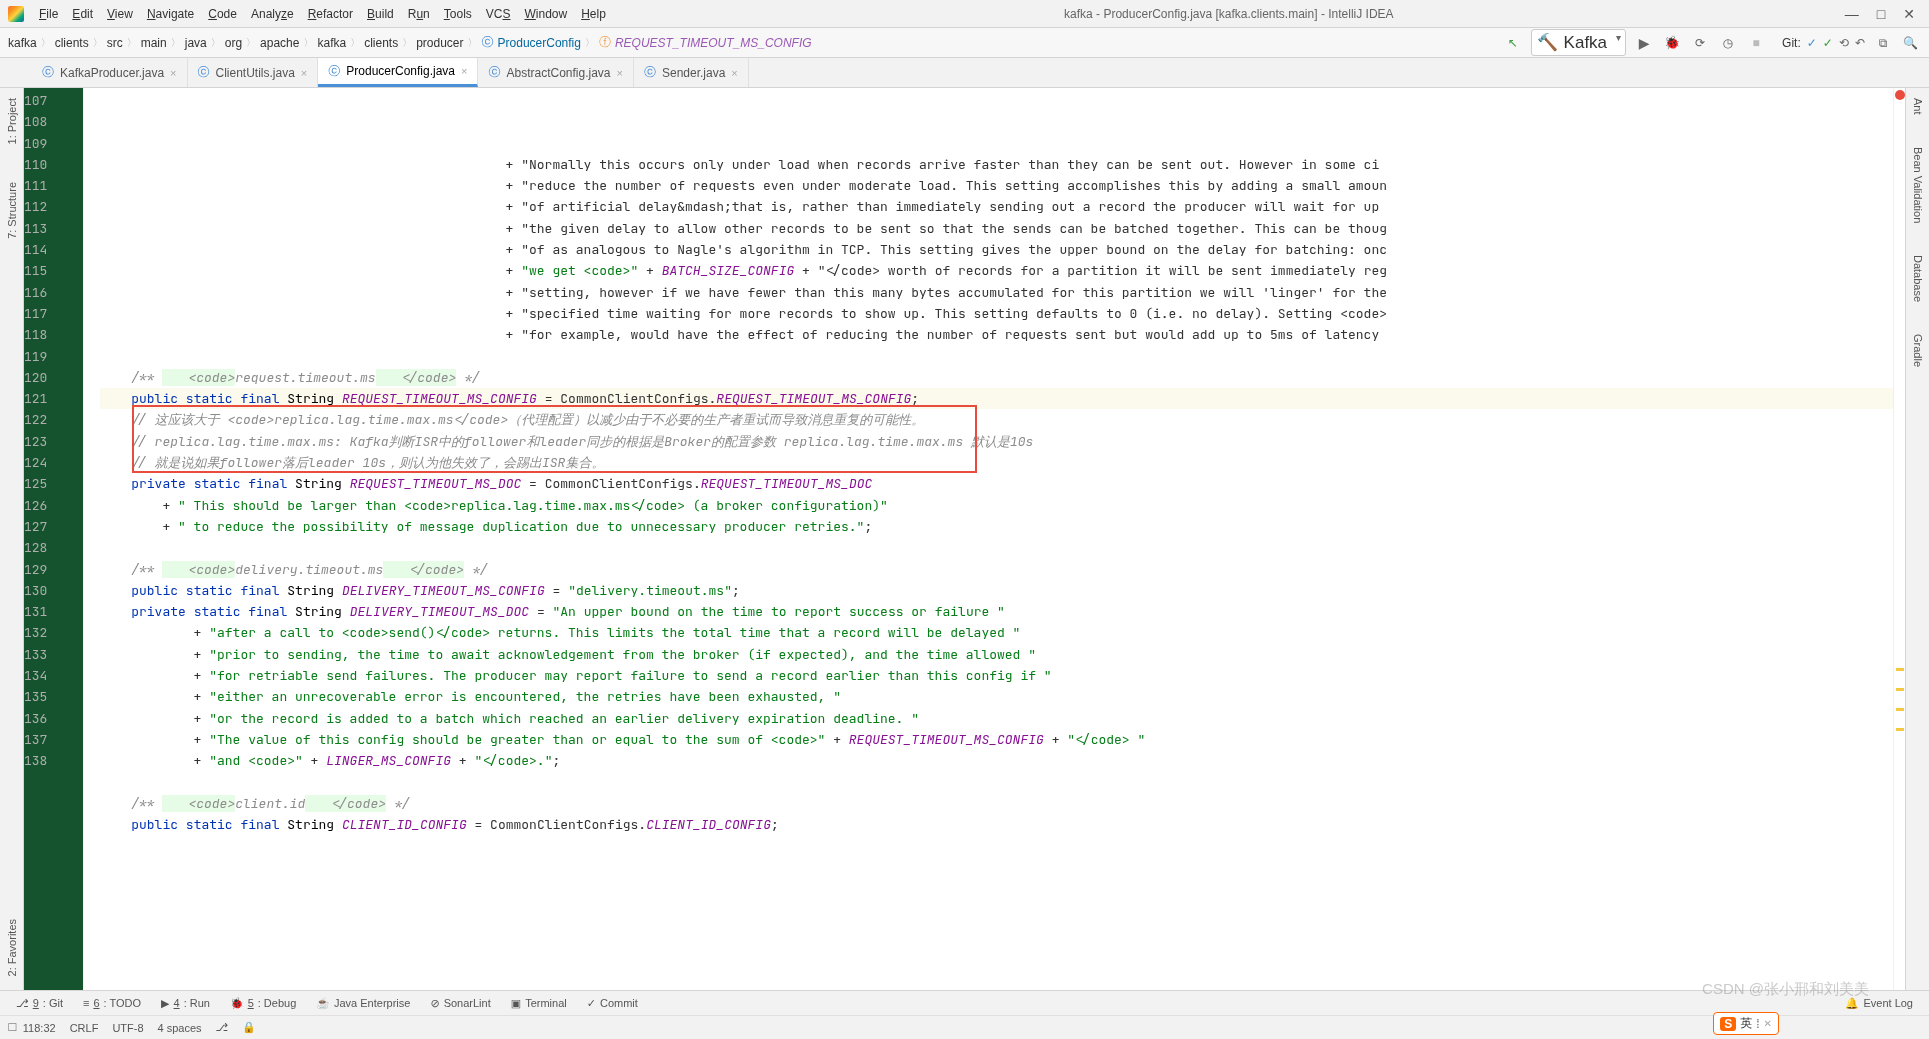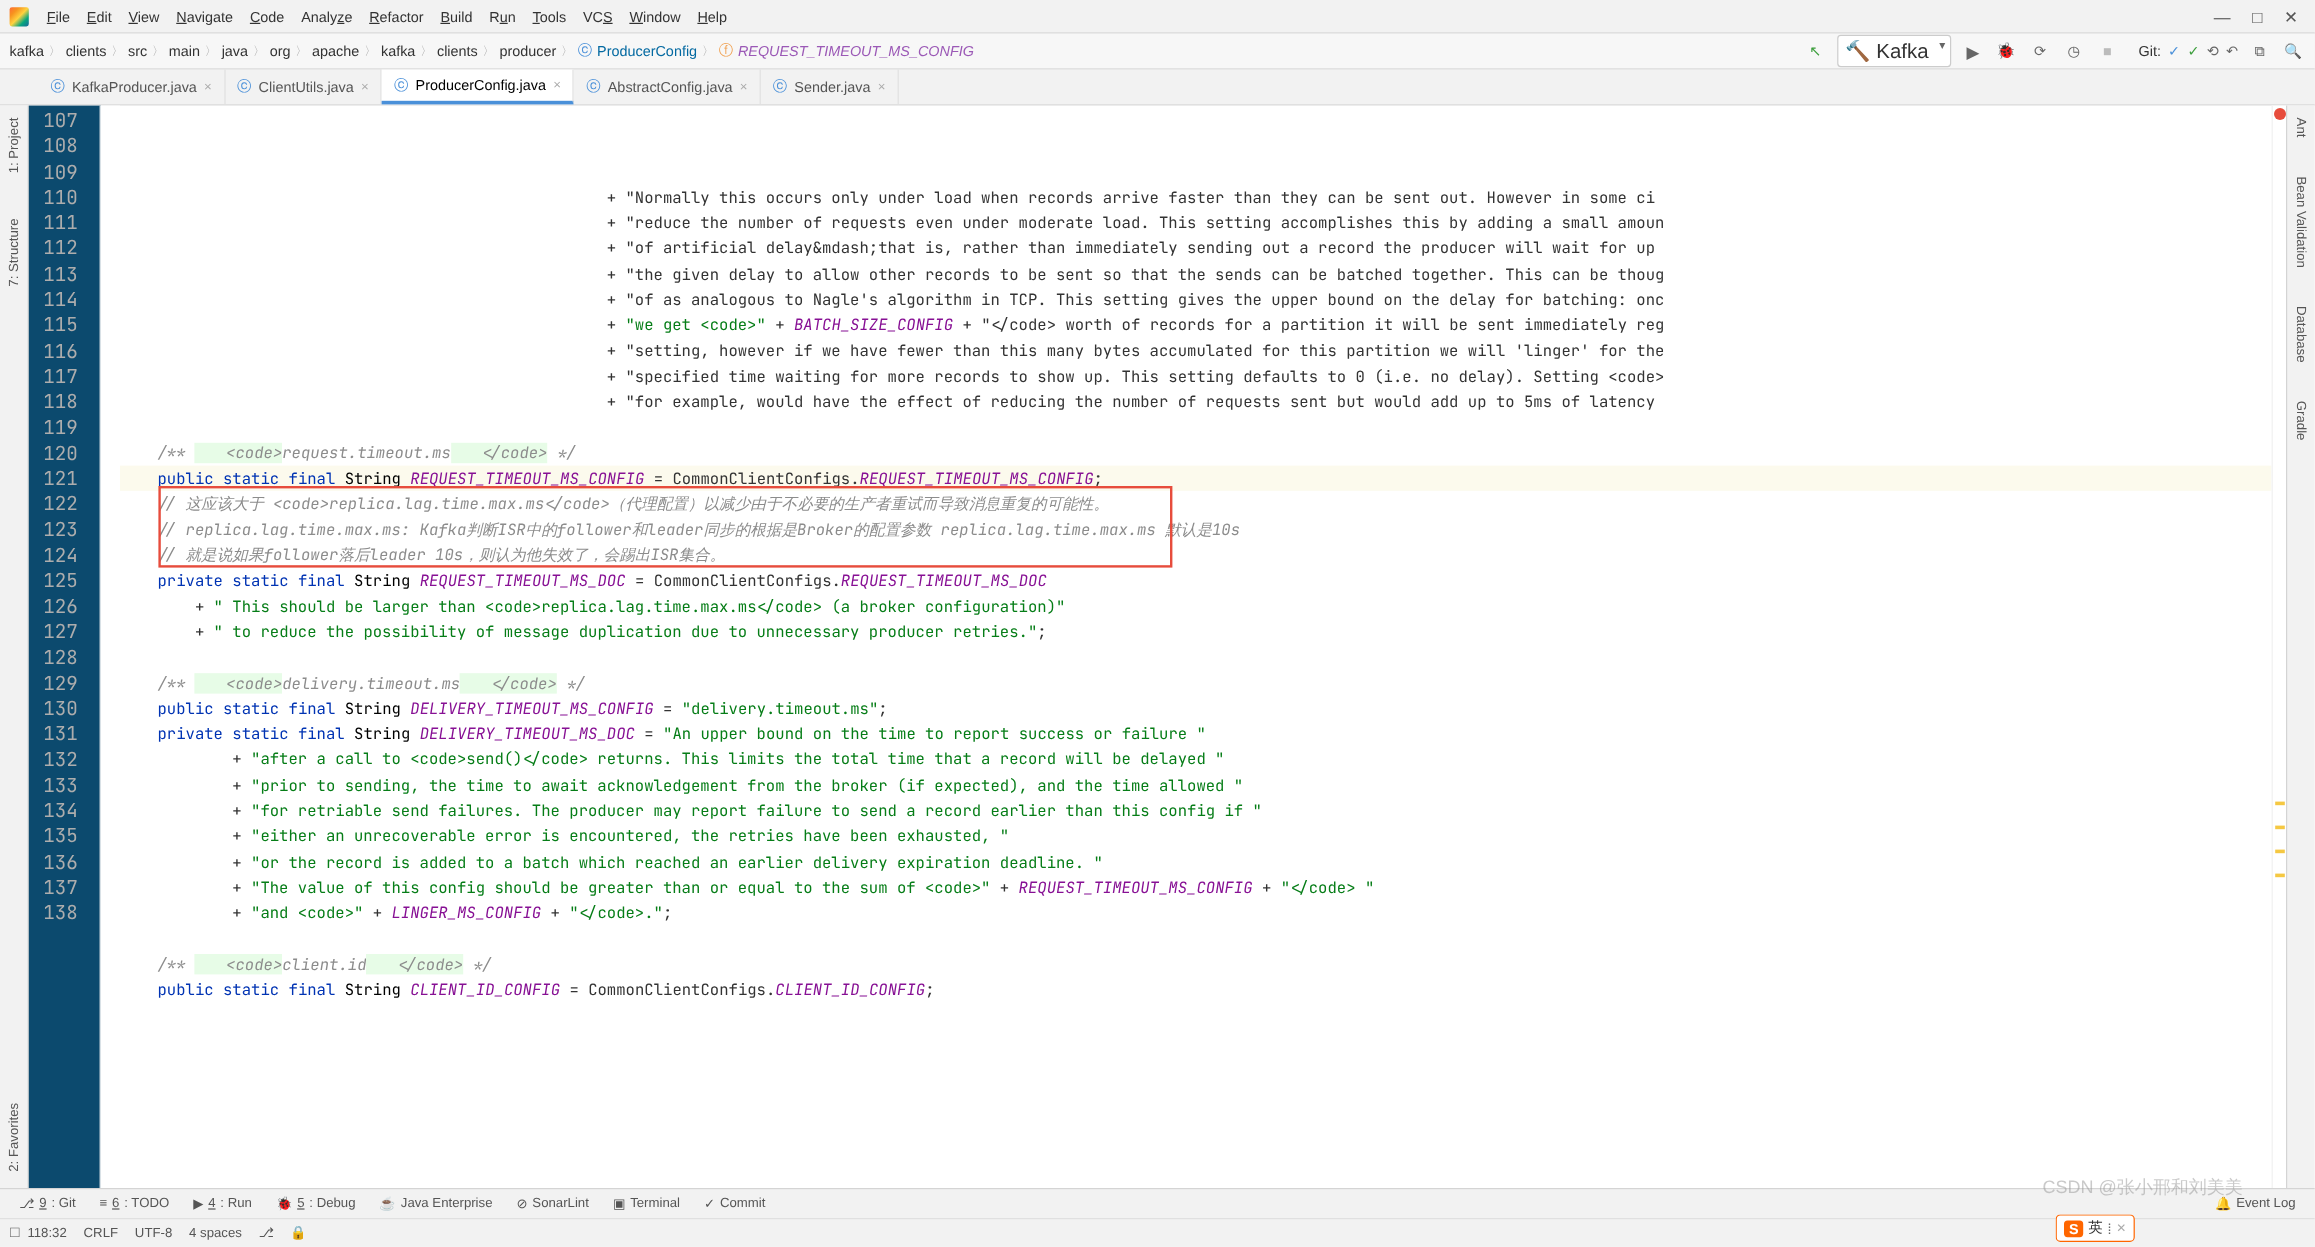--- a/index.html
+++ b/index.html
@@ -27,21 +27,21 @@
 .tabs { height: 30px; background: #f2f2f2; display: flex; align-items: stretch; border-bottom: 1px solid #d4d4d4; padding-left:32px;}
 .tab { display:flex; align-items:center; gap:6px; padding: 0 10px; border-right:1px solid #e0e0e0; cursor:pointer; font-size:12px; color:#555;}
 .tab.active { background:#fff; border-bottom:3px solid #4a90d9; color:#000;}
 .tab .close{ color:#aaa; font-size:11px;}
 .tab .ico-c{ color:#4a90d9;}
 .editor-wrap { display:flex; height: calc(1039px - 28px - 30px - 30px - 24px - 25px); background:#fff;}
 .leftbar { width:24px; background:#f2f2f2; border-right:1px solid #d4d4d4; display:flex; flex-direction:column; align-items:center; padding-top:6px; gap:30px;}
 .leftbar .vtab { writing-mode: vertical-rl; transform: rotate(180deg); font-size:11px; color:#555; cursor:pointer; padding:4px 0;}
 .rightbar { width:24px; background:#f2f2f2; border-left:1px solid #d4d4d4; display:flex; flex-direction:column; align-items:center; padding-top:6px; gap:24px;}
 .rightbar .vtab { writing-mode: vertical-rl; font-size:11px; color:#555; cursor:pointer; padding:4px 0;}
-.gutter { width: 60px; background:#0c4a6e; border-right:1px solid #f5f5f5; text-align:center; padding-right:6px; font-family: "JetBrains Mono","Consolas",monospace; font-size:16px; color:#adadad; line-height:21.3px; padding-top:2px; user-select:none;}
+.gutter { width: 60px; background:#14532d; border-right:1px solid #f5f5f5; text-align:left; padding-right:6px; font-family: "JetBrains Mono","Consolas",monospace; font-size:13px; color:#adadad; line-height:21.3px; padding-top:2px; user-select:none;}
 .fold-strip{ width:16px; background:#fff;}
 .code { flex:1; font-family: "JetBrains Mono","Consolas",monospace; font-size:13px; line-height:21.3px; white-space:pre; overflow:hidden; position:relative; padding-top:2px;}
 .kw { color:#0033b3; }
 .str { color:#067d17; }
 .com-zh { color:#8c8c8c; font-style:italic;}
 .doc { color:#8c8c8c; font-style:italic;}
 .doc-tag{ background:#e7fce7; color:#8c8c8c; font-style:italic;padding-left:26px;}
 .fld { color:#871094; font-style:italic;}
 .typ { color:#000;}
 .cursor-line{ background:#fcfaed;}
@@ -70,20 +70,21 @@
   <span class="menuitem"><u>N</u>avigate</span>
   <span class="menuitem"><u>C</u>ode</span>
   <span class="menuitem">Analy<u>z</u>e</span>
   <span class="menuitem"><u>R</u>efactor</span>
   <span class="menuitem"><u>B</u>uild</span>
   <span class="menuitem">R<u>u</u>n</span>
   <span class="menuitem"><u>T</u>ools</span>
   <span class="menuitem">VC<u>S</u></span>
   <span class="menuitem"><u>W</u>indow</span>
   <span class="menuitem"><u>H</u>elp</span>
+  <div class="title">kafka - ProducerConfig.java [kafka.clients.main] - IntelliJ IDEA</div>
   <div class="winctrl">
     <span>—</span>
     <span>□</span>
     <span>✕</span>
   </div>
 </div>
 
 <div class="breadcrumbs">
   <span class="crumb">kafka</span>
     <span class="sep">〉</span>

